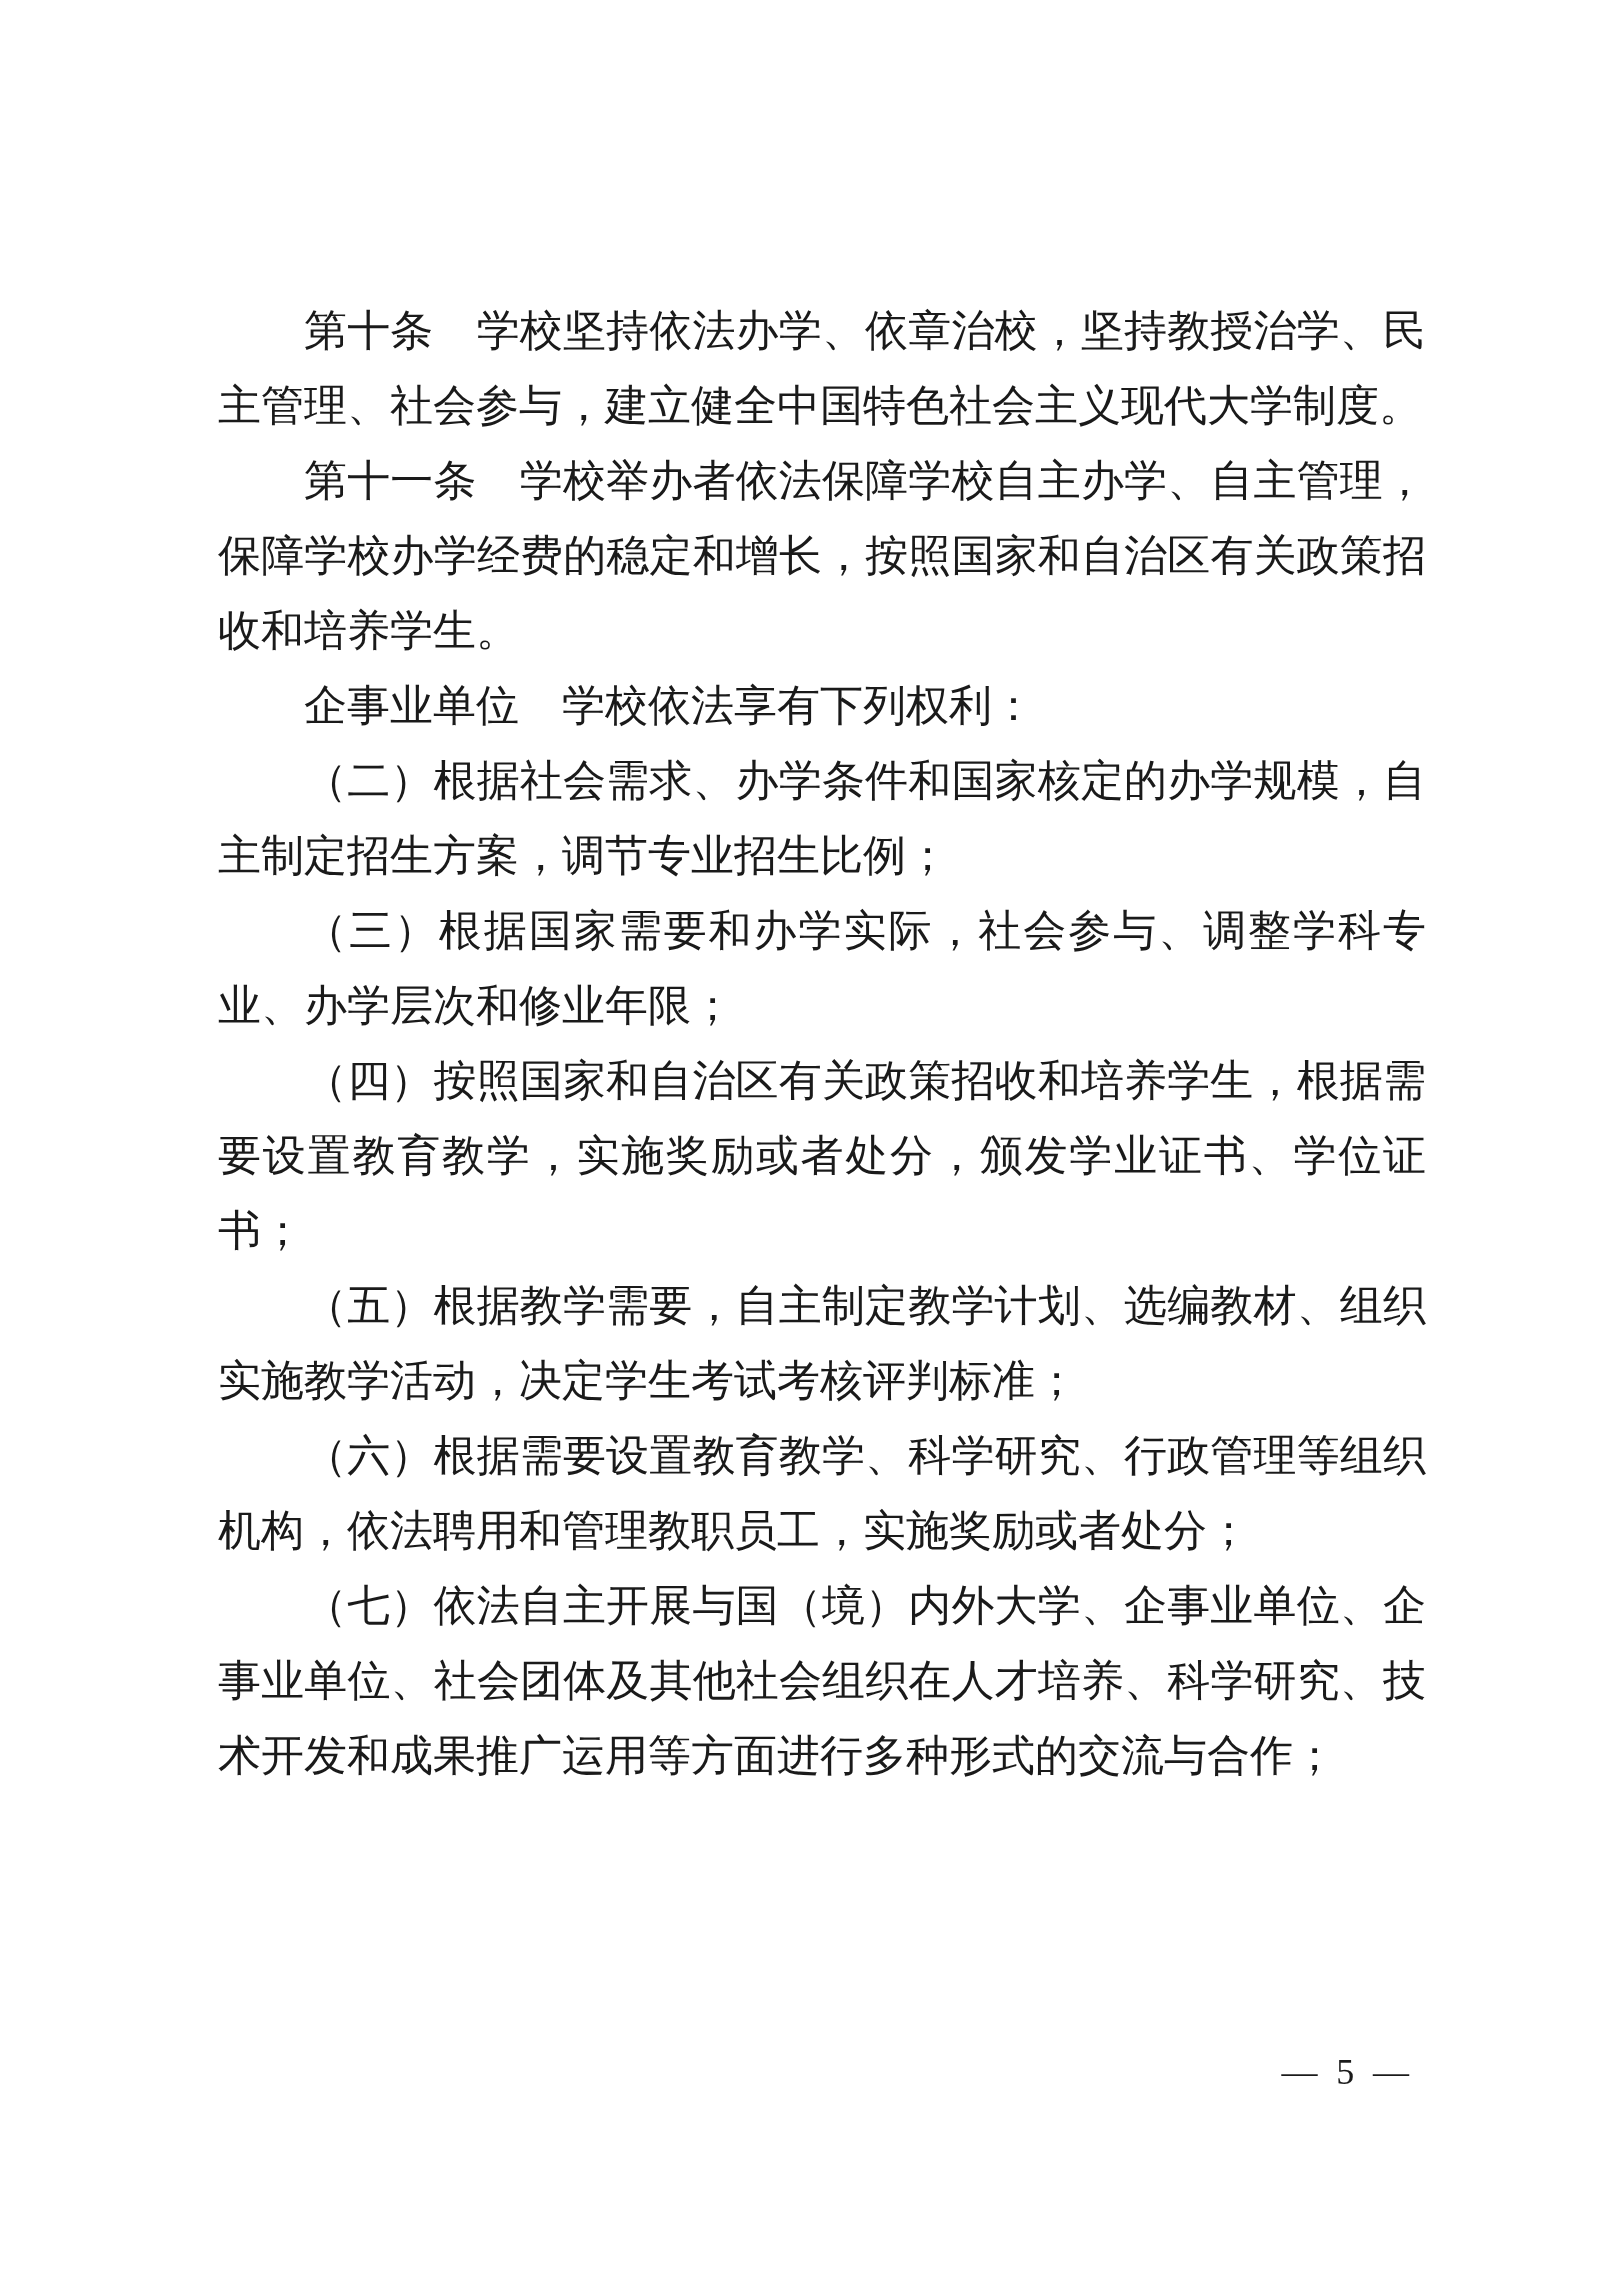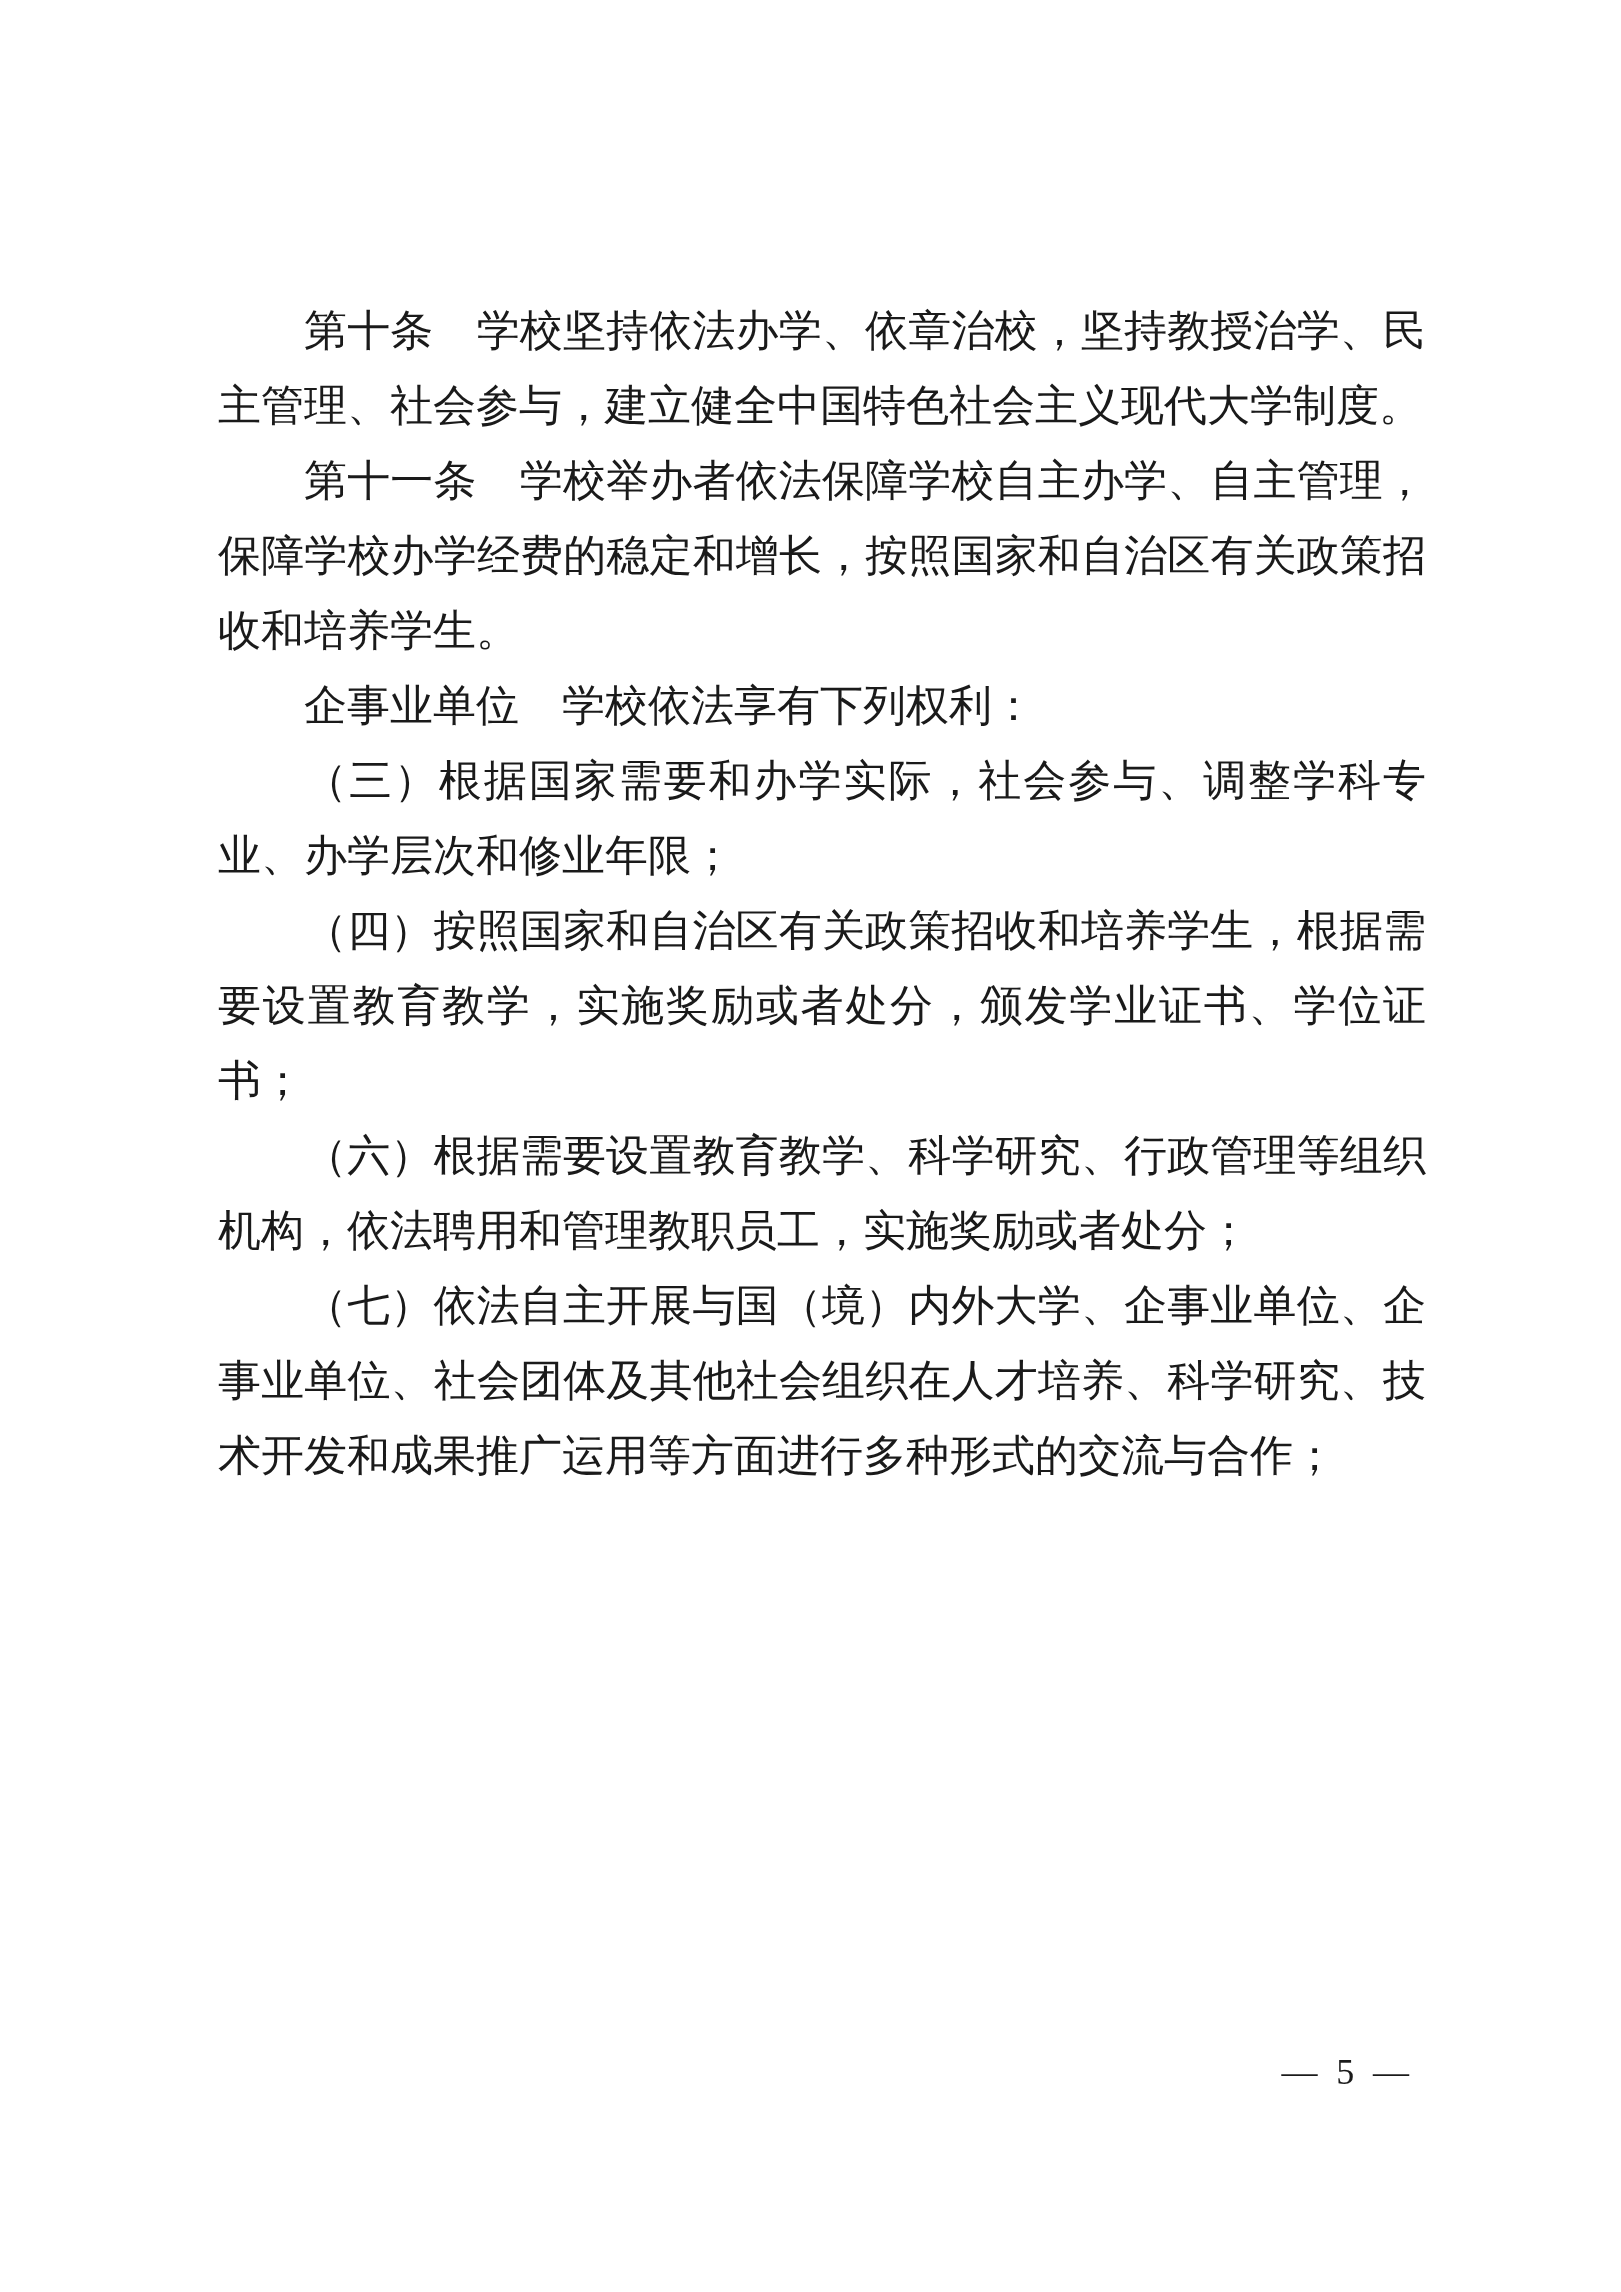--- a/index.html
+++ b/index.html
@@ -45,20 +45,22 @@
   }
 </style>
 </head>
 <body>
 
 <div class="page">
   <div class="text-block">
     <p>第十条　学校坚持依法办学、依章治校，坚持教授治学、民主管理、社会参与，建立健全中国特色社会主义现代大学制度。</p>
     <p>第十一条　学校举办者依法保障学校自主办学、自主管理，保障学校办学经费的稳定和增长，按照国家和自治区有关政策招收和培养学生。</p>
     <p>企事业单位　学校依法享有下列权利：</p>
+    <p>（二）根据社会需求、办学条件和国家核定的办学规模，自主制定招生方案，调节专业招生比例；</p>
     <p>（三）根据国家需要和办学实际，社会参与、调整学科专业、办学层次和修业年限；</p>
     <p>（四）按照国家和自治区有关政策招收和培养学生，根据需要设置教育教学，实施奖励或者处分，颁发学业证书、学位证书；</p>
+    <p>（五）根据教学需要，自主制定教学计划、选编教材、组织实施教学活动，决定学生考试考核评判标准；</p>
     <p>（六）根据需要设置教育教学、科学研究、行政管理等组织机构，依法聘用和管理教职员工，实施奖励或者处分；</p>
     <p>（七）依法自主开展与国（境）内外大学、企事业单位、企事业单位、社会团体及其他社会组织在人才培养、科学研究、技术开发和成果推广运用等方面进行多种形式的交流与合作；</p>
   </div>
   <div class="page-num">— 5 —</div>
 </div>
 
 
 </body></html>

